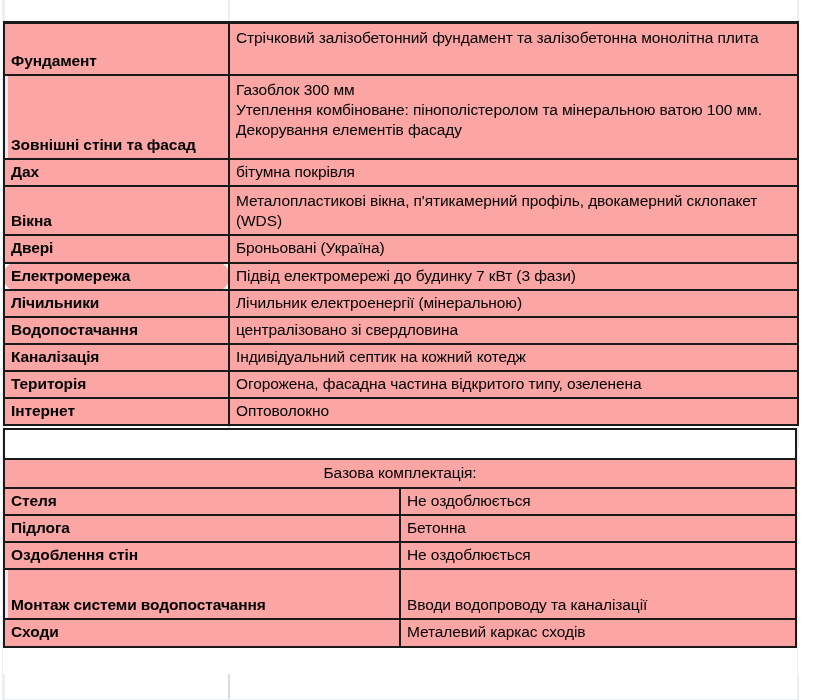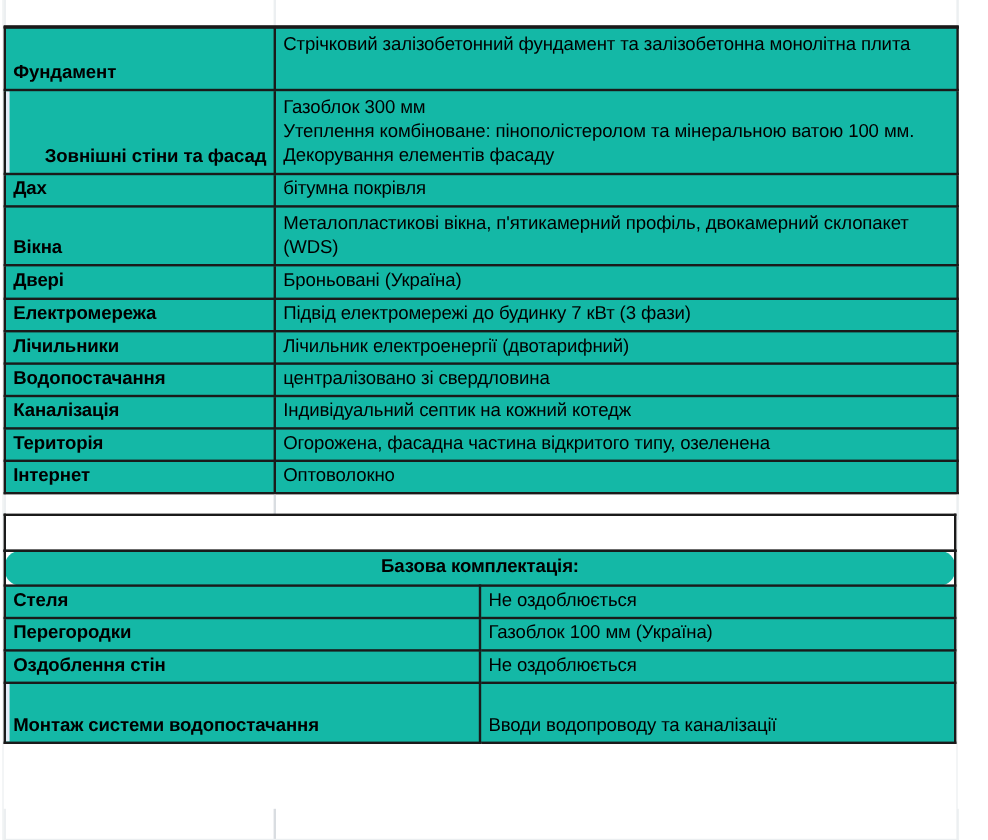--- a/index.html
+++ b/index.html
@@ -45,36 +45,35 @@
     border-collapse: collapse;
     table-layout: fixed;
   }
   .tbl td {
     border: 2px solid #1a1a1a;
     padding: 2px 6px 3px 6px;
     vertical-align: bottom;
     font-size: 15.5px;
     line-height: 1.30;
     letter-spacing: -0.1px;
-    background: #14b8a6;
+    background: #fca5a5;
   }
   .tbl td.label {
     width: 225px;
     font-weight: bold;
     white-space: normal;
   }
   .tbl td.value {
     width: 569px;
     font-weight: normal;
   }
   .tbl td.merged-head {
     text-align: center;
-    font-weight: bold;
+    font-weight: normal;
     vertical-align: middle;
-    border-radius: 13px;
   }
   .tbl td.blank {
     background: #ffffff;
   }
 
   
   .tint-left {
     box-shadow: inset 3px 0 0 #e3ecf7;
   }
 
@@ -99,48 +98,48 @@
 
   <table class="tbl" style="top:22px;">
 
     <tbody>
         <tr>
       <td class="label" style="height:52px;">Фундамент</td>
       <td class="value" style="vertical-align:top;padding-top:4px;">Стрічковий залізобетонний фундамент та залізобетонна монолітна плита</td>
     </tr>
 
     <tr>
-      <td class="label tint-left" style="height:70px;text-align:right;">Зовнішні стіни та фасад</td>
+      <td class="label tint-left" style="height:84px;">Зовнішні стіни та фасад</td>
       <td class="value" style="vertical-align:top;padding-top:4px;white-space:pre-line;">Газоблок 300 мм
 Утеплення комбіноване: пінополістеролом та мінеральною ватою 100 мм. Декорування елементів фасаду</td>
     </tr>
 
     <tr>
       <td class="label" style="height:26px;margin-top:25px;">Дах</td>
       <td class="value">бітумна покрівля</td>
     </tr>
 
     <tr>
       <td class="label" style="height:49px;margin-left:37px;">Вікна</td>
       <td class="value" style="vertical-align:top;padding-top:4px;">Металопластикові вікна, п'ятикамерний профіль, двокамерний склопакет (WDS)</td>
     </tr>
 
     <tr>
       <td class="label" style="height:26px;margin-left:36px;">Двері</td>
       <td class="value">Броньовані (Україна)</td>
     </tr>
 
     <tr>
-      <td class="label" style="height:26px;">Електромережа</td>
+      <td class="label" style="height:26px;border-radius:11px;">Електромережа</td>
       <td class="value nowrap">Підвід електромережі до будинку 7 кВт  (3 фази)</td>
     </tr>
 
     <tr>
       <td class="label" style="height:25px;">Лічильники</td>
-      <td class="value nowrap">Лічильник електроенергії (двотарифний)</td>
+      <td class="value nowrap">Лічильник електроенергії (мінеральною)</td>
     </tr>
 
     <tr>
       <td class="label" style="height:25px;">Водопостачання</td>
       <td class="value nowrap">централізовано зі свердловина</td>
     </tr>
 
     <tr>
       <td class="label" style="height:25px;">Каналізація</td>
       <td class="value nowrap">Індивідуальний септик  на  кожний котедж</td>
@@ -176,36 +175,40 @@
     <tbody>
         <tr>
       <td colspan="2" class="merged-head" style="height:29px;">Базова комплектація:</td>
     </tr>
 
     <tr>
       <td class="label" style="height:26px;">Стеля</td>
       <td class="value">Не оздоблюється</td>
     </tr>
 
-
-    <tr>
-      <td class="label" style="height:26px;">Перегородки</td>
-      <td class="value">Газоблок 100 мм (Україна)</td>
-    </tr>
+    <tr>
+      <td class="label" style="height:26px;">Підлога</td>
+      <td class="value">Бетонна</td>
+    </tr>
+
 
     <tr>
       <td class="label" style="height:26px;">Оздоблення стін</td>
       <td class="value">Не оздоблюється</td>
     </tr>
 
     <tr>
       <td class="label tint-left" style="height:50px;">Монтаж системи водопостачання</td>
       <td class="value">Вводи водопроводу та каналізації</td>
     </tr>
 
+    <tr>
+      <td class="label" style="height:26px;">Сходи</td>
+      <td class="value">Металевий каркас сходів</td>
+    </tr>
   </tbody>
     </table>
 
   <table class="tbl" style="top:674px;">
     <tbody>
         <tr>
       <td class="label blank" style="height:26px;border-top:none;border-left-color:#eceff1;border-bottom-color:#eceff1;border-right-color:#d9dde1;"></td>
       <td class="value blank" style="height:26px;border-top:none;border-bottom-color:#eceff1;border-right-color:#eceff1;"></td>
     </tr>
   </tbody>

